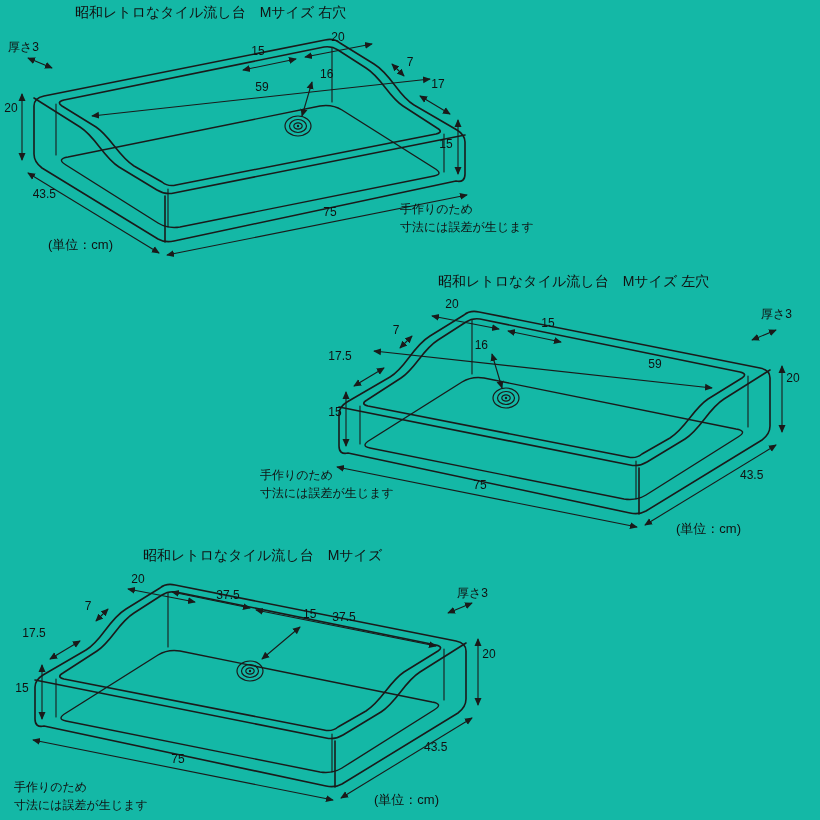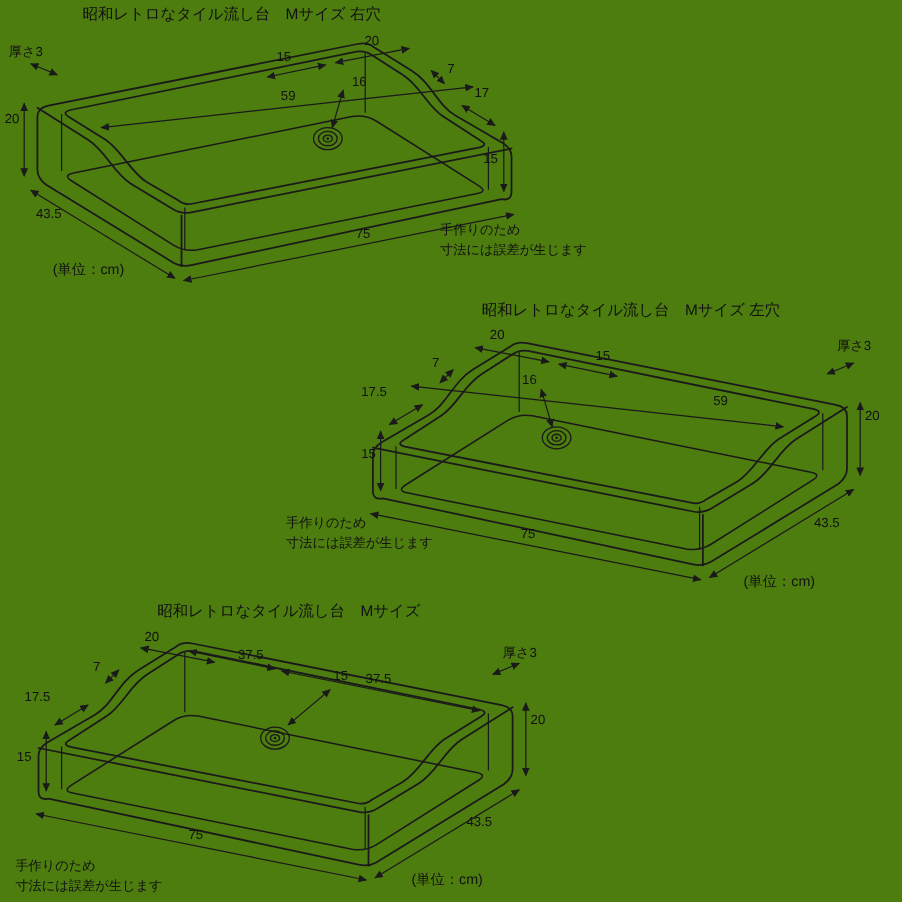--- a/index.html
+++ b/index.html
@@ -1,16 +1,16 @@
 <!DOCTYPE html>
 <html><head>
 <meta charset="utf-8">
 <style>
   html,body{margin:0;padding:0;background:#ffffff;}
-  .canvas{width:820px;height:820px;position:relative;background:#4d7c0f;overflow:hidden;
+  .canvas{width:820px;height:820px;position:relative;background:#14b8a6;overflow:hidden;
           font-family:"Liberation Sans", sans-serif;}
   svg text{fill:#111111;font-family:"Liberation Sans", sans-serif;}
   svg .title{font-size:14px;}
   svg .dimtext{font-size:12px;}
   svg .unit{font-size:13px;}
   svg .note{font-size:12px;}
 </style>
 </head>
 <body>
 

